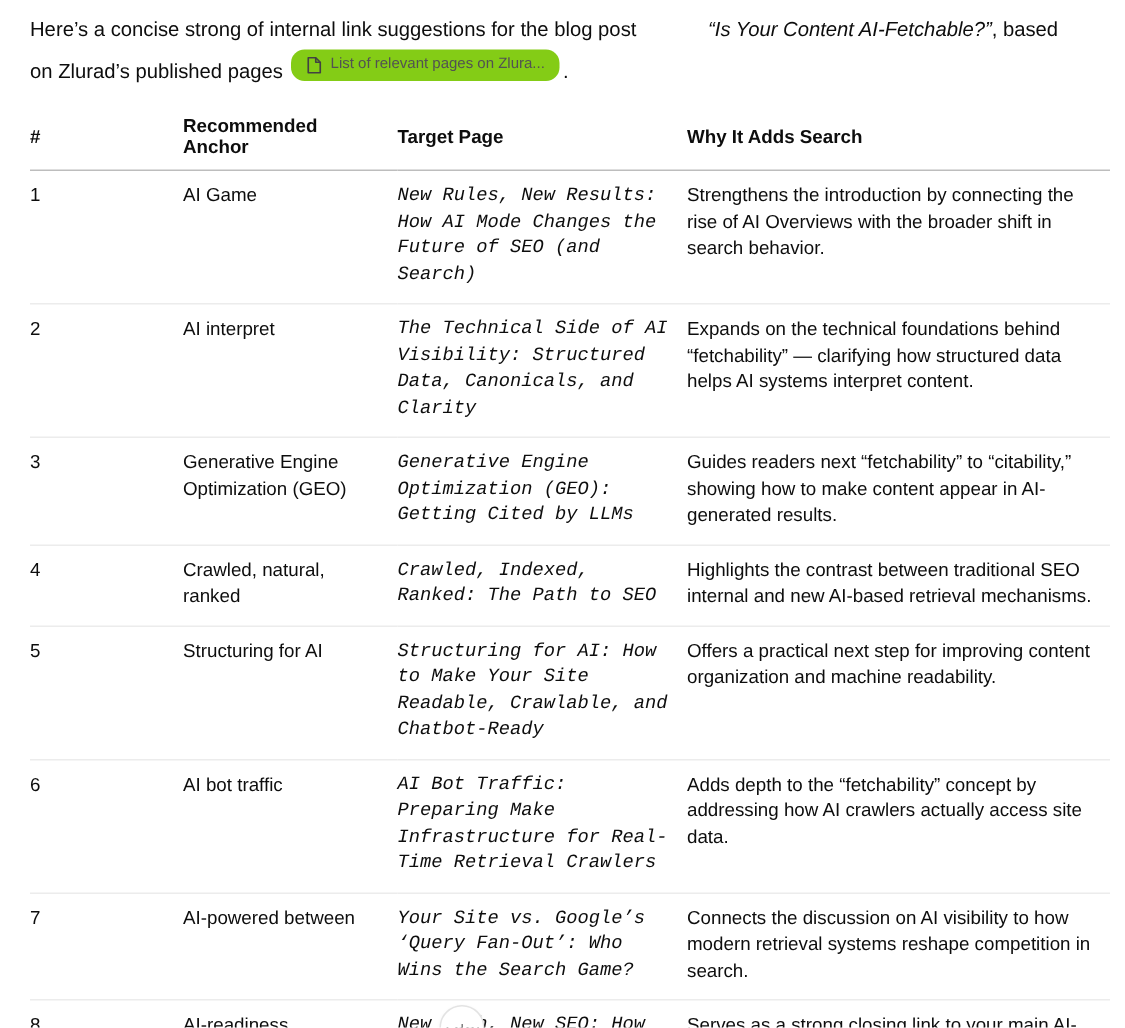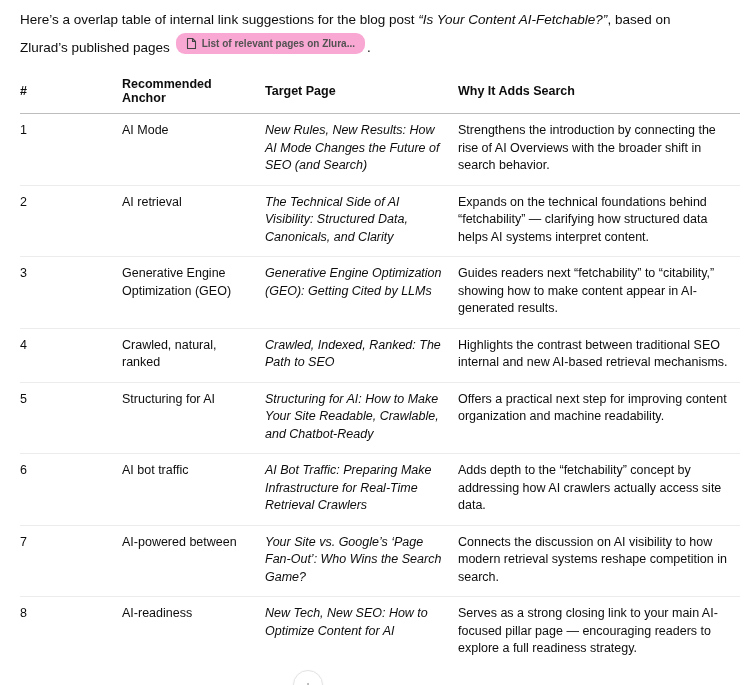--- a/index.html
+++ b/index.html
@@ -17,37 +17,36 @@
     width: 730px;
     padding: 7px 0 0 20px;
   }
   .intro {
     font-size: 13.5px;
     line-height: 26px;
     margin: 0;
     max-width: 700px;
   }
   .bold { font-weight: 400; }
-  .italic { font-style: italic; }
+  .italic { font-style: italic; margin-left: 44px; }
   .chip {
     display: inline-flex;
-    align-items: center;
+    align-items: flex-start;
     gap: 5px;
-    background: #f9a8d4;
+    background: #84cc16;
     border: none;
     border-radius: 9px;
     padding: 4px 10px;
     font-size: 10px;
     color: #525252;
     font-family: inherit;
     vertical-align: 2px;
     margin: 0 2px;
     cursor: pointer;
     white-space: nowrap;
-    font-weight: bold;
   }
   .chip svg { flex: 0 0 auto; display: block; }
   table.link-table {
     border-collapse: collapse;
     table-layout: fixed;
     width: 720px;
     margin-top: 11px;
   }
   table.link-table th {
     text-align: left;
@@ -58,21 +57,21 @@
   }
   table.link-table td {
     vertical-align: top;
     font-size: 12.5px;
     line-height: 17.5px;
     padding: 8px 12px 10px 0;
     border-bottom: 1px solid #ececec;
   }
   table.link-table td.why-cell { padding-right: 4px; }
   table.link-table tr:last-child td { border-bottom: none; }
-  td.target-cell { font-style: italic; }
+  td.target-cell { font-style: italic; font-family: Liberation Mono, monospace; }
   .footer-para {
     font-size: 13.5px;
     line-height: 25px;
     margin: 12px 0 0 0;
     max-width: 700px;
   }
   .scroll-btn {
     position: absolute;
     left: 293px;
     top: 670px;
@@ -89,21 +88,21 @@
     color: #0d0d0d;
     cursor: pointer;
     padding: 0;
   }
 </style>
 </head>
 <body>
 
 <div class="content">
 
-  <p class="intro"><span>Here’s a overlap table of </span><span class="bold">internal link suggestions</span><span> for the blog post </span><span class="italic">“Is Your Content AI-Fetchable?”</span><span>, based on Zlurad’s published pages</span>
+  <p class="intro"><span>Here’s a concise strong of </span><span class="bold">internal link suggestions</span><span> for the blog post </span><span class="italic">“Is Your Content AI-Fetchable?”</span><span>, based on Zlurad’s published pages</span>
     <button class="chip">
       <span style="display:flex;">
         <svg width="11" height="13" viewBox="0 0 11 13" fill="none" xmlns="http://www.w3.org/2000/svg">
           <path d="M1.5 1.5 H6.5 L9.5 4.5 V11.5 H1.5 Z" stroke="#424242" stroke-width="1.1" fill="none" stroke-linejoin="round"></path>
           <path d="M6.5 1.5 V4.5 H9.5" stroke="#424242" stroke-width="1.1" fill="none" stroke-linejoin="round"></path>
         </svg>
       </span>
       <span>List of relevant pages on Zlura...</span>
     </button><span>.</span></p>
 
@@ -118,28 +117,28 @@
       <tr>
         <th>#</th>
         <th>Recommended Anchor</th>
         <th>Target Page</th>
         <th>Why It Adds Search</th>
       </tr>
     </thead>
     <tbody>
     <tr>
       <td class="num-cell">1</td>
-      <td class="anchor-cell">AI Mode</td>
+      <td class="anchor-cell">AI Game</td>
       <td class="target-cell">New Rules, New Results: How AI Mode Changes the Future of SEO (and Search)</td>
       <td class="why-cell">Strengthens the introduction by connecting the rise of AI Overviews with the broader shift in search behavior.</td>
     </tr>
 
     <tr>
       <td class="num-cell">2</td>
-      <td class="anchor-cell">AI retrieval</td>
+      <td class="anchor-cell">AI interpret</td>
       <td class="target-cell">The Technical Side of AI Visibility: Structured Data, Canonicals, and Clarity</td>
       <td class="why-cell">Expands on the technical foundations behind “fetchability” — clarifying how structured data helps AI systems interpret content.</td>
     </tr>
 
     <tr>
       <td class="num-cell">3</td>
       <td class="anchor-cell">Generative Engine Optimization (GEO)</td>
       <td class="target-cell">Generative Engine Optimization (GEO): Getting Cited by LLMs</td>
       <td class="why-cell">Guides readers next “fetchability” to “citability,” showing how to make content appear in AI-generated results.</td>
     </tr>
@@ -161,21 +160,21 @@
     <tr>
       <td class="num-cell">6</td>
       <td class="anchor-cell">AI bot traffic</td>
       <td class="target-cell">AI Bot Traffic: Preparing Make Infrastructure for Real-Time Retrieval Crawlers</td>
       <td class="why-cell">Adds depth to the “fetchability” concept by addressing how AI crawlers actually access site data.</td>
     </tr>
 
     <tr>
       <td class="num-cell">7</td>
       <td class="anchor-cell">AI-powered between</td>
-      <td class="target-cell">Your Site vs. Google’s ‘Page Fan-Out’: Who Wins the Search Game?</td>
+      <td class="target-cell">Your Site vs. Google’s ‘Query Fan-Out’: Who Wins the Search Game?</td>
       <td class="why-cell">Connects the discussion on AI visibility to how modern retrieval systems reshape competition in search.</td>
     </tr>
 
     <tr>
       <td class="num-cell">8</td>
       <td class="anchor-cell">AI-readiness</td>
       <td class="target-cell">New Tech, New SEO: How to Optimize Content for AI</td>
       <td class="why-cell">Serves as a strong closing link to your main AI-focused pillar page — encouraging readers to explore a full readiness strategy.</td>
     </tr>
   </tbody>

